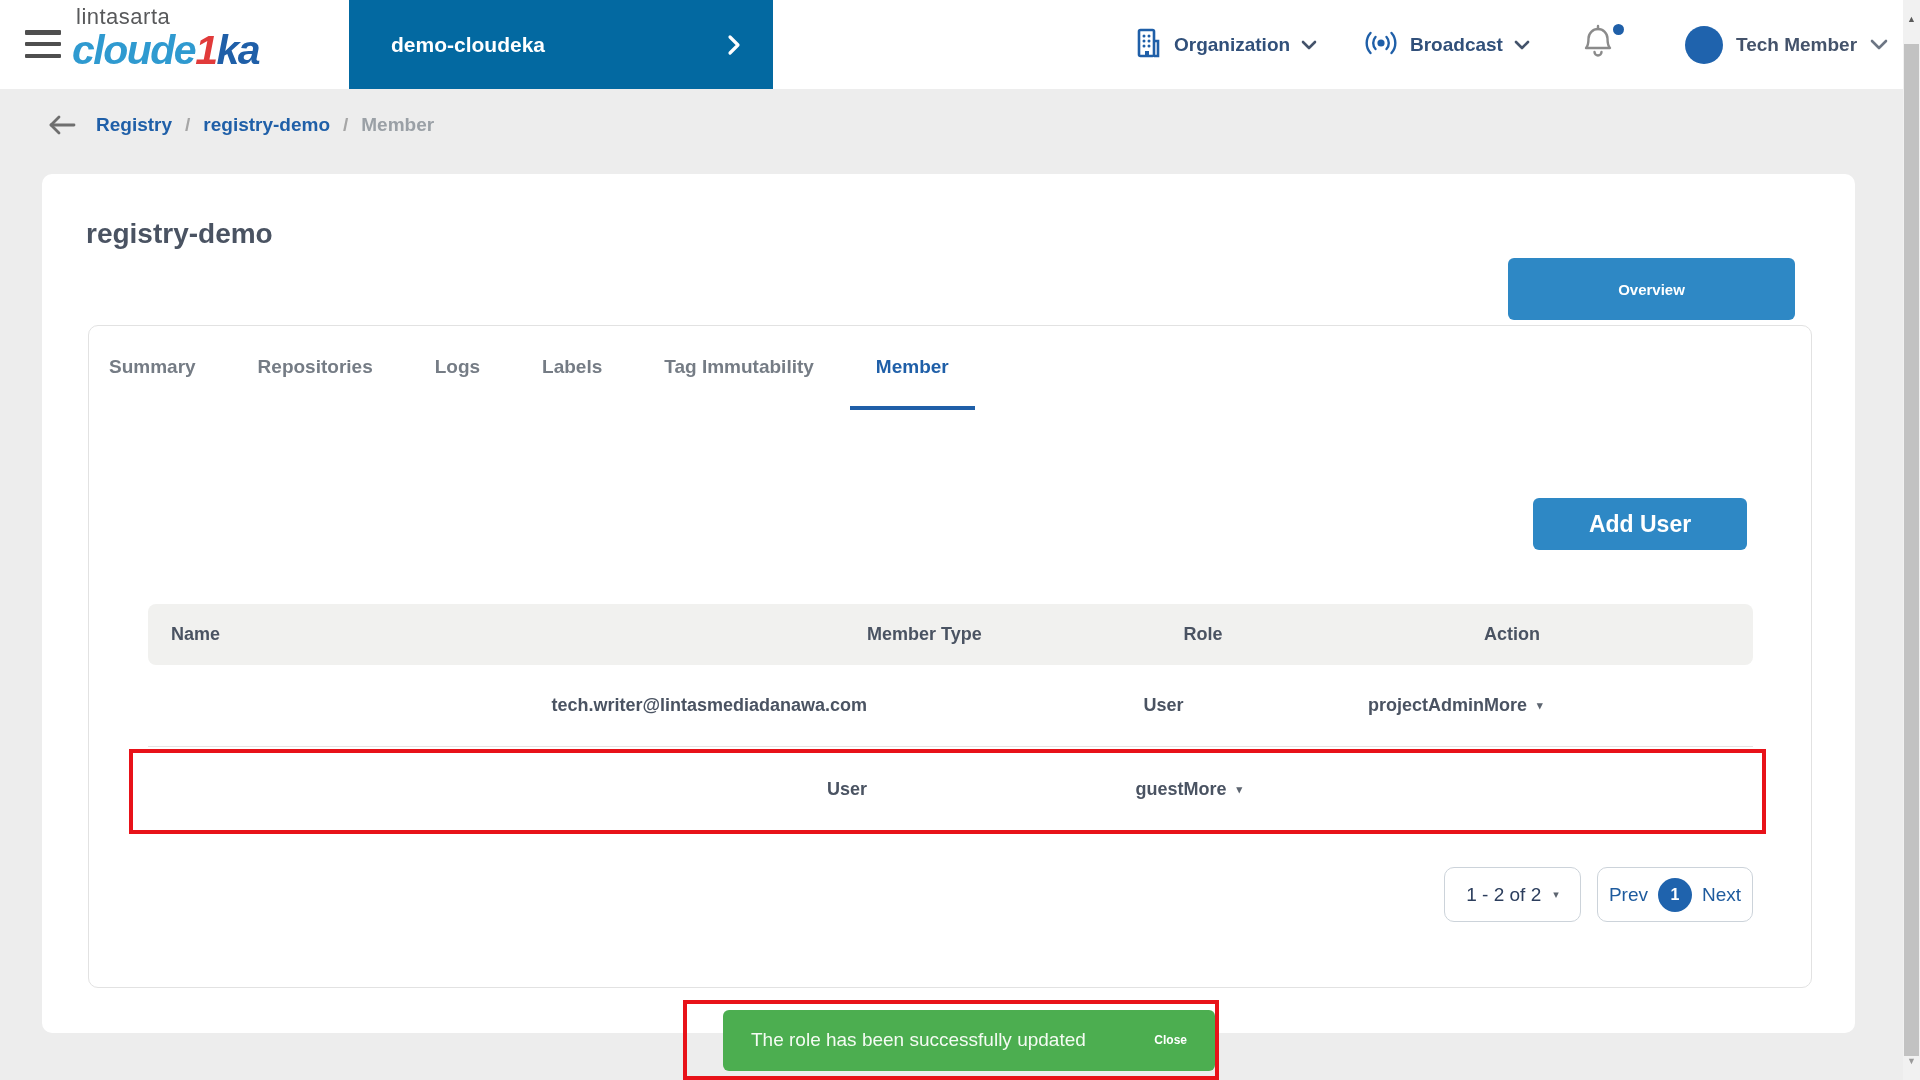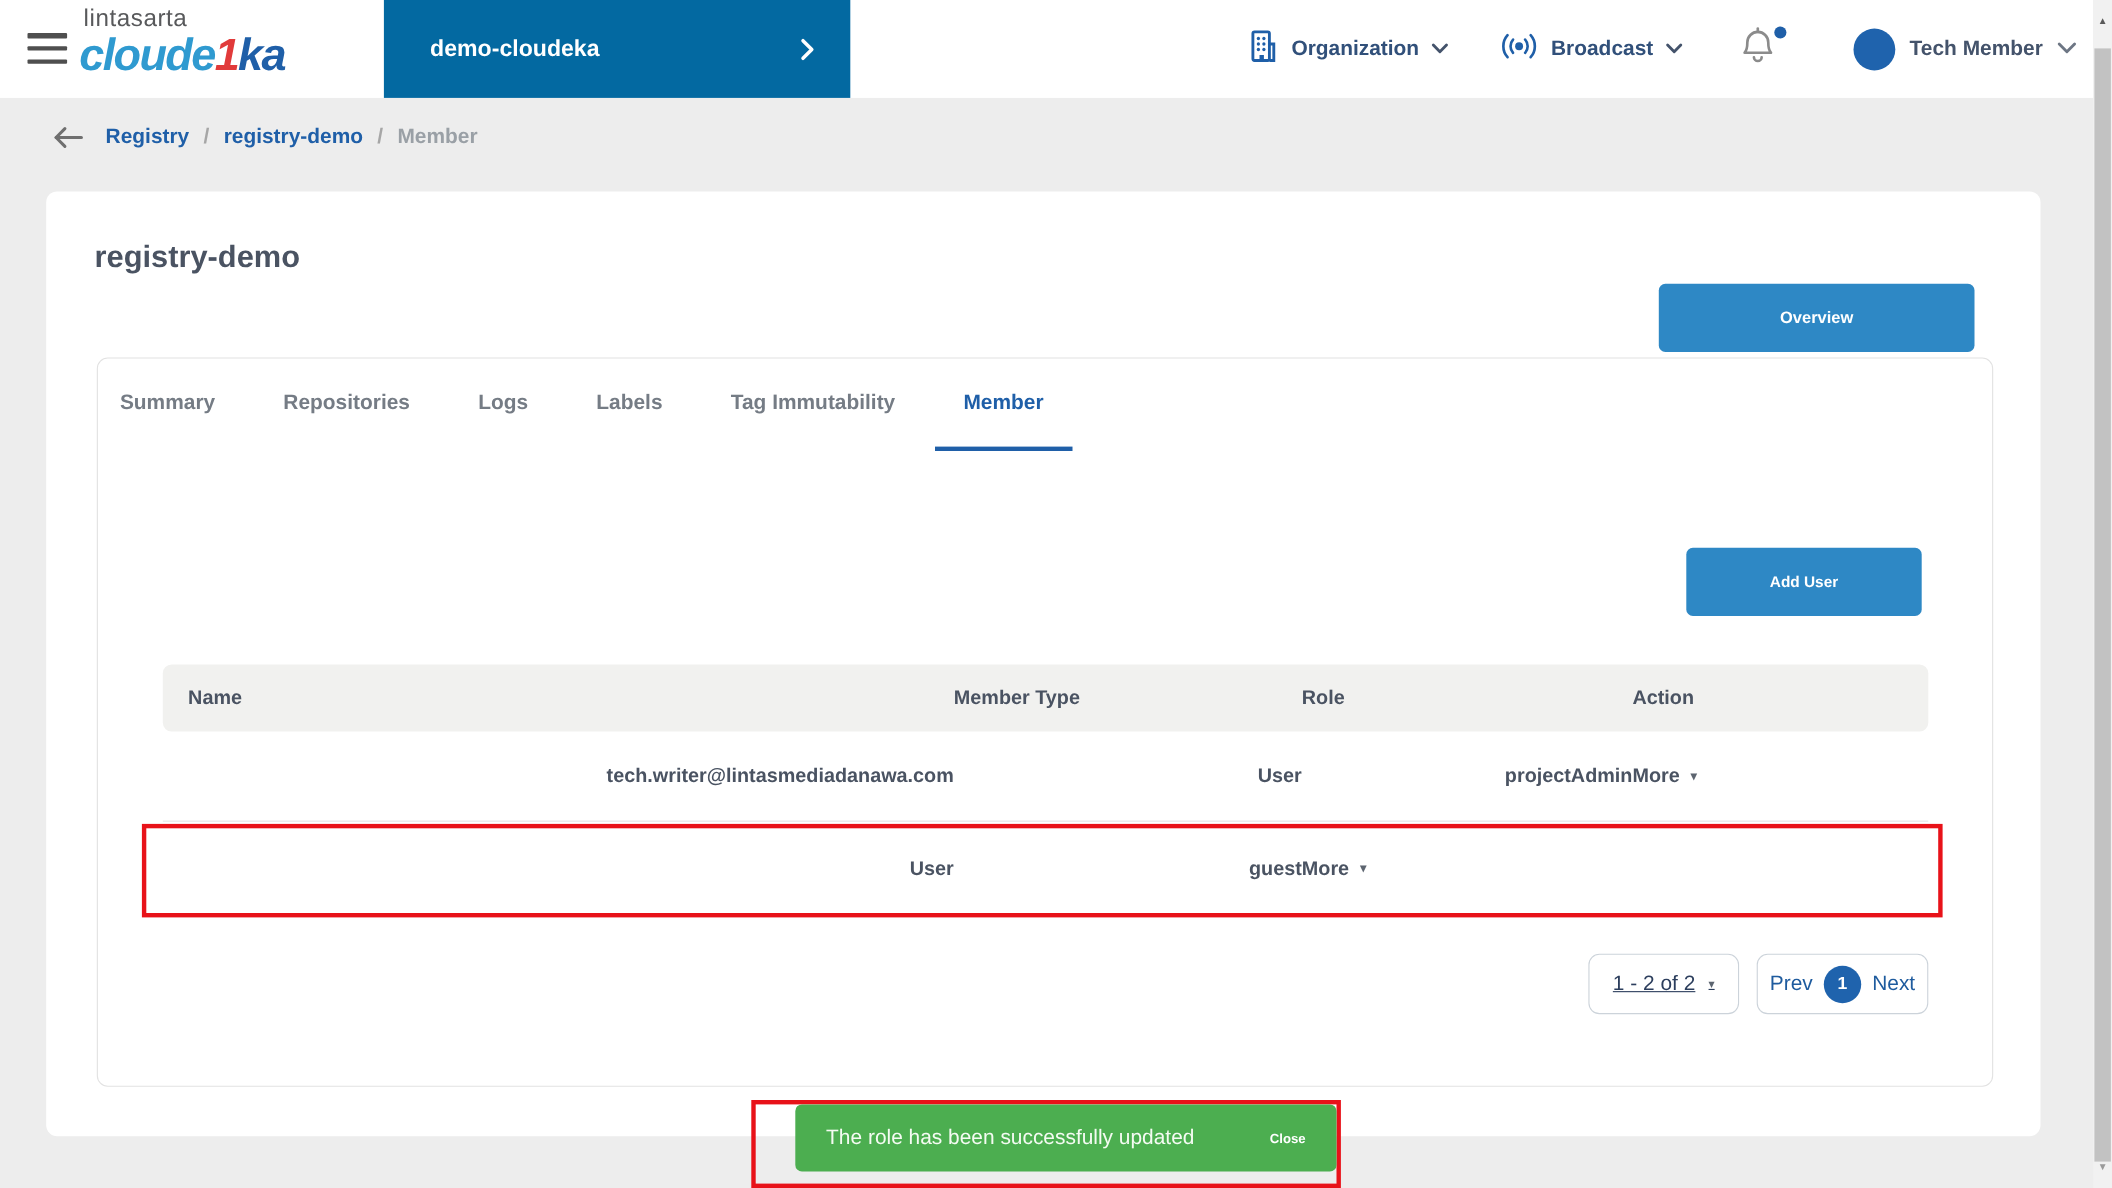--- a/index.html
+++ b/index.html
@@ -51,41 +51,41 @@
   .page-title { font-size:28px; font-weight:700; color:#4a5362; }
   .btn-blue { background:#2e88c5; color:#ffffff; border:none; border-radius:6px; font-family:"Liberation Sans",sans-serif; font-weight:700; cursor:pointer; }
   .overview-btn { width:287px; height:62px; font-size:15px;margin-top:40px; }
 
   .panel { position:absolute; left:46px; top:151px; width:1724px; height:663px; border:1px solid #e2e2e2; border-radius:10px; }
   .tabs { display:flex; gap:62px; padding:30px 0 0 20px; }
   .tab { font-size:19px; font-weight:700; color:#757c85; padding-bottom:32px; position:relative; cursor:pointer; white-space:nowrap; }
   .tab.active { color:#1f5fa8; }
   .tab.active::after { content:""; position:absolute; left:-26px; right:-26px; bottom:0; height:4px; background:#1f5fa8; }
 
-  .add-user-btn { position:absolute; right:64px; top:172px; width:214px; height:62px; font-size:14px; }
+  .add-user-btn { position:absolute; right:64px; top:172px; width:214px; height:52px; font-size:23px; }
 
   .table { position:absolute; left:59px; right:58px; top:278px; }
   .thead { height:61px; background:#f1f1ef; border-radius:8px; display:grid; grid-template-columns:44% 20% 19% 17%; align-items:center; padding-left:23px; }
   .thead div { font-size:18px; font-weight:700; color:#4a5362; }
   .trow { display:grid; grid-template-columns:44% 20% 19% 17%; align-items:center; padding-left:23px; font-size:18px; font-weight:700; color:#4a5362;text-align:right; }
   .trow.r1 { height:82px; border-bottom:1px solid #e4e4e4; }
   .trow.r2 { height:85px; position:relative; }
   .row-annotation { position:absolute; left:-19px; right:-13px; top:2px; bottom:-2px; border:4px solid #e81219; pointer-events:none; }
   .more-cell { display:flex; align-items:center; gap:10px; cursor:pointer; }
   .caret { font-size:11px; color:#5d6570; }
 
   .pagination { position:absolute; right:58px; top:541px; display:flex; gap:16px; }
   .pg-box { height:55px; border:1px solid #ccd3da; border-radius:10px; display:flex; align-items:center; justify-content:center; background:#fff; }
-  .page-size { width:137px; gap:12px; font-size:19px; color:#2c3e5d; cursor:pointer;text-decoration:underline; }
+  .page-size { width:137px; gap:12px; font-size:19px; color:#2c3e5d; cursor:pointer; }
   .pager { width:156px; gap:10px; }
   .pg-link { font-size:19px; color:#1e5b9e; cursor:pointer; }
   .pg-circle { width:34px; height:34px; border-radius:50%; background:#1f63ad; color:#fff; font-size:16px; font-weight:700; display:flex; align-items:center; justify-content:center; cursor:pointer; }
 
   
-  .toast-annotation { position:absolute; left:683px; top:1000px; width:536px; height:80px; border:4px solid #e81219; z-index:40; display:flex; align-items:flex-start; justify-content:center;padding-left:36px; }
+  .toast-annotation { position:absolute; left:683px; top:1000px; width:536px; height:80px; border:4px solid #e81219; z-index:40; display:flex; align-items:center; justify-content:center;padding-left:36px; }
   .toast { width:512px; height:61px; background:#4cae50; border-radius:6px; display:flex; align-items:center; justify-content:space-between; padding:0 28px; }
   .toast-msg { color:#f4fbf2; font-size:19px; }
   .toast-close { color:#ffffff; font-size:12px; font-weight:700; cursor:pointer; background:none; border:none; font-family:"Liberation Sans",sans-serif;margin-left:40px; }
 
   svg { overflow:visible; }
 </style>
 </head>
 <body>
 
 <div class="header">

